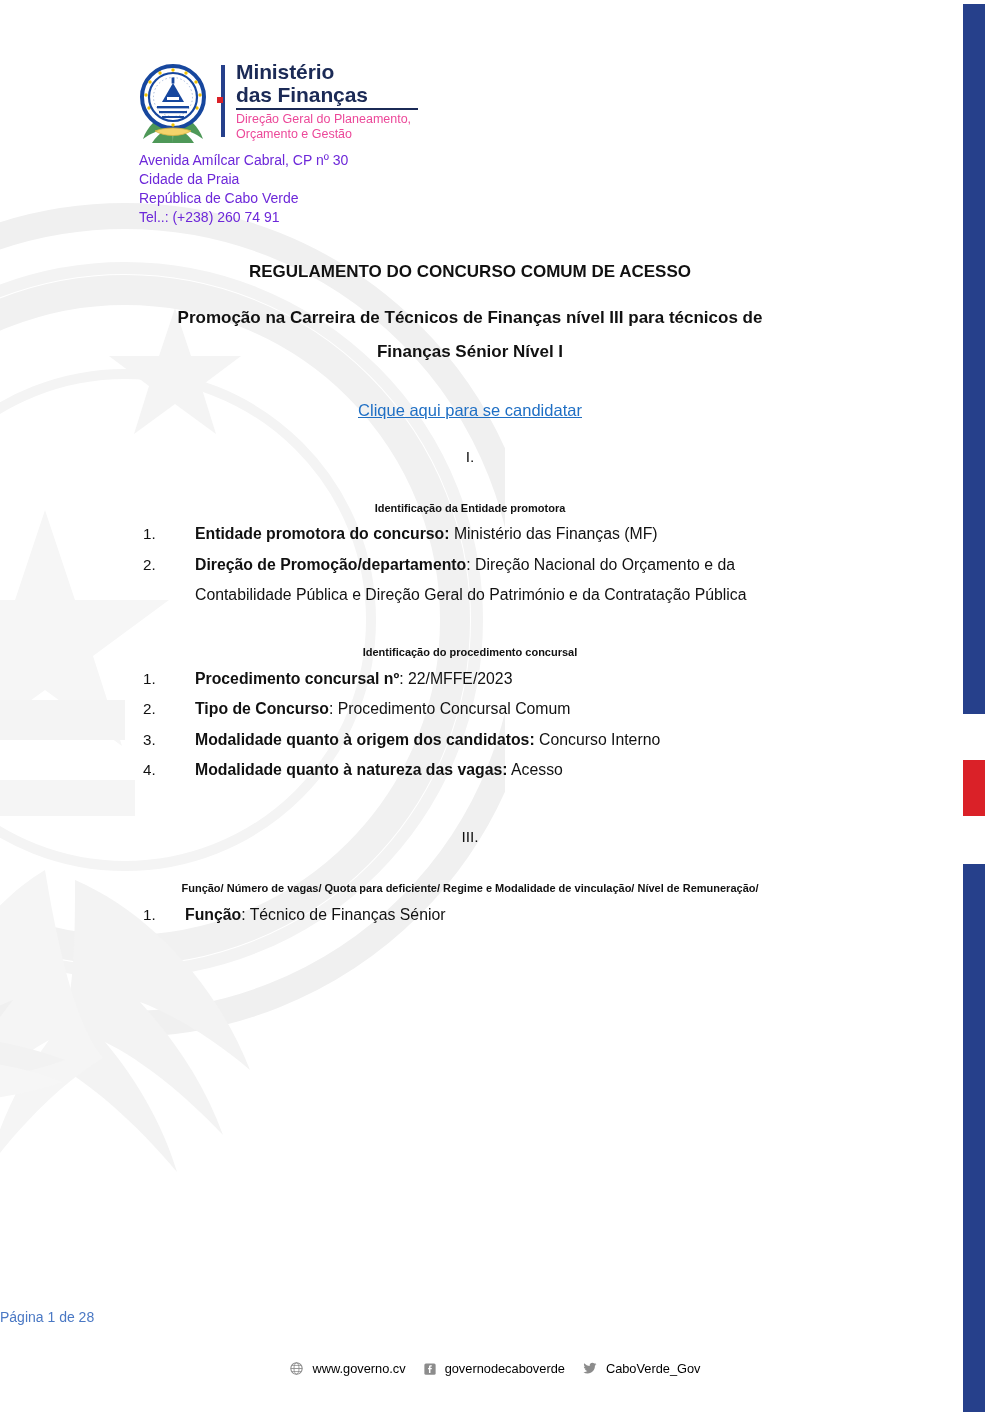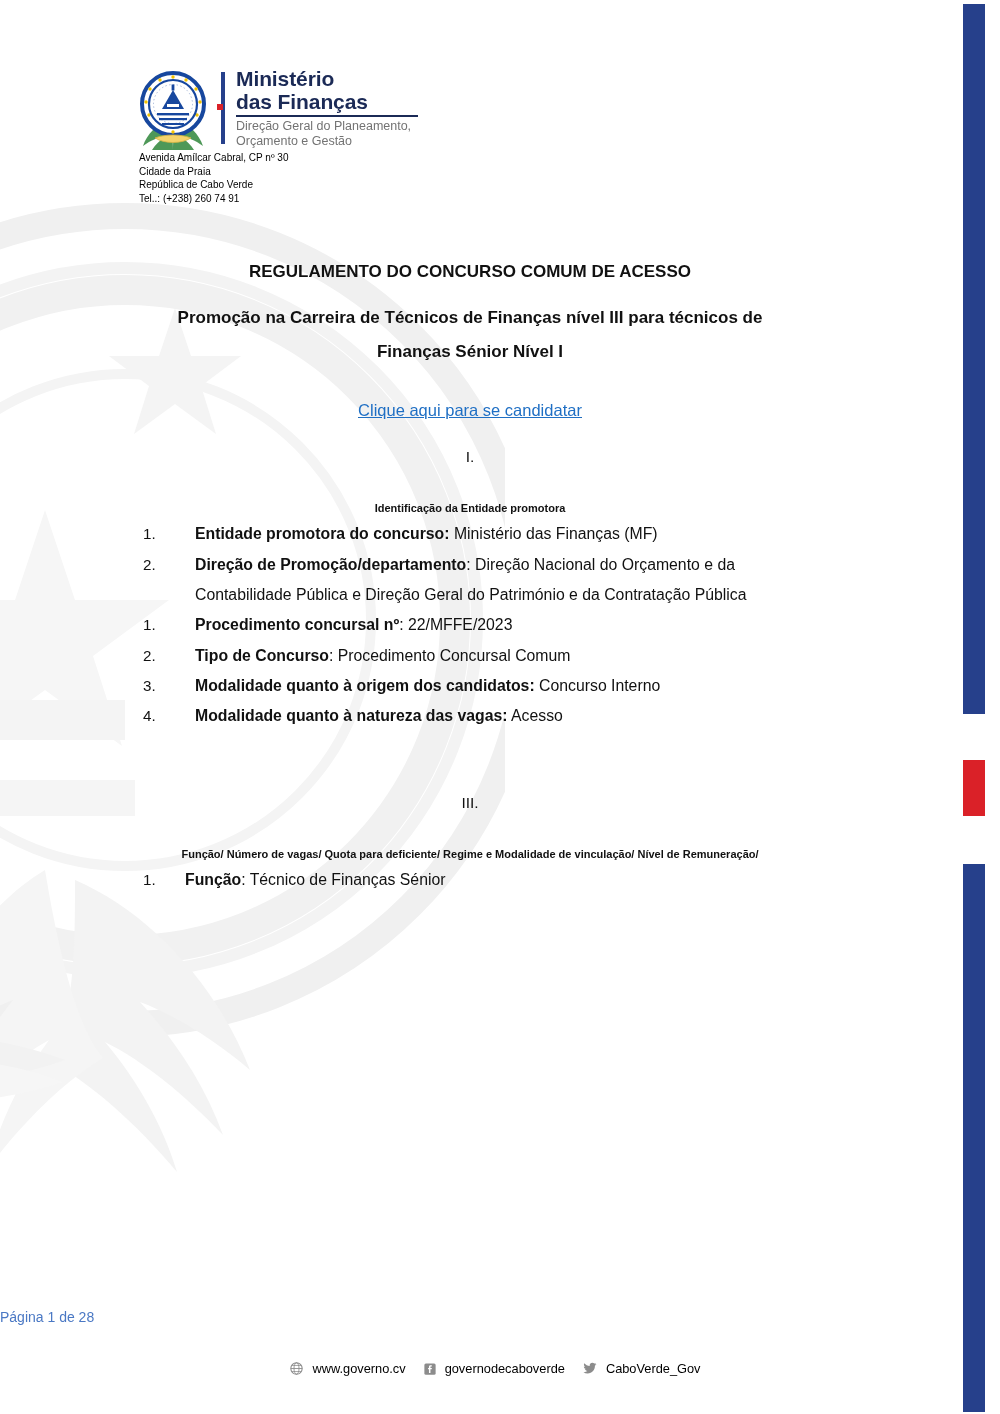--- a/index.html
+++ b/index.html
@@ -45,21 +45,21 @@
   
   #header {
     position: absolute;
     left: 0; top: 0;
     width: 100%;
     z-index: 2;
   }
   #logo-row {
     position: absolute;
     left: 135px;
-    top: 68px;
+    top: 61px;
     display: flex;
     align-items: flex-start;
     justify-content: flex-end;
   }
   #emblem { width: 76px; height: 82px; flex: none; }
   #logo-divider {
     position: relative;
     width: 4px;
     height: 72px;
     background: #26408b;
@@ -85,30 +85,30 @@
     white-space: nowrap;
   }
   #ministry-rule {
     width: 182px;
     height: 1.5px;
     background: #1b2a56;
     margin: 2px 0 2px 0;
   }
   .dept-line {
     font-size: 12.5px;
-    color: #737373;
+    color: #ec4899;
     line-height: 1.25;
     white-space: nowrap;
   }
   #address {
     position: absolute;
     left: 139px;
     top: 151px;
-    color: #000000;
-    font-size: 10px;
+    color: #6d28d9;
+    font-size: 14px;
     line-height: 1.36;
   }
 
   
   #content {
     position: absolute;
     left: 0;
     top: 255px;
     width: 940px;
     z-index: 2;
@@ -328,40 +328,41 @@
         <li>
           <span class="num">1.</span>
           <b>Entidade promotora do concurso:</b><span> Ministério das Finanças (MF)</span>
         </li>
         <li>
           <span class="num">2.</span>
           <b>Direção de Promoção/departamento</b><span>: Direção Nacional do Orçamento e da Contabilidade Pública e Direção Geral do Património e da Contratação Pública</span>
         </li>
       </ol>
 
+      <div class="sec-heading">Identificação do procedimento concursal</div>
       <ol class="items lead-2">
         <li>
           <span class="num">1.</span>
           <b>Procedimento concursal nº</b><span>: 22/MFFE/2023</span>
         </li>
         <li>
           <span class="num">2.</span>
           <b>Tipo de Concurso</b><span>: Procedimento Concursal Comum</span>
         </li>
         <li>
           <span class="num">3.</span>
           <b>Modalidade quanto à origem dos candidatos:</b><span> Concurso Interno</span>
         </li>
         <li>
           <span class="num">4.</span>
           <b>Modalidade quanto à natureza das vagas:</b><span> Acesso</span>
         </li>
       </ol>
 
-      <div class="roman" style="margin-top:62px">III.</div>
+      <div class="roman" style="margin-top:43px">III.</div>
       <div class="sec-heading">Função/ Número de vagas/ Quota para deficiente/ Regime e Modalidade de vinculação/ Nível de Remuneração/</div>
       <ol class="items tight lead-3">
         <li>
           <span class="num">1.</span>
           <b>Função</b><span>: Técnico de Finanças Sénior</span>
         </li>
       </ol>
     </div>
   </div>
 

